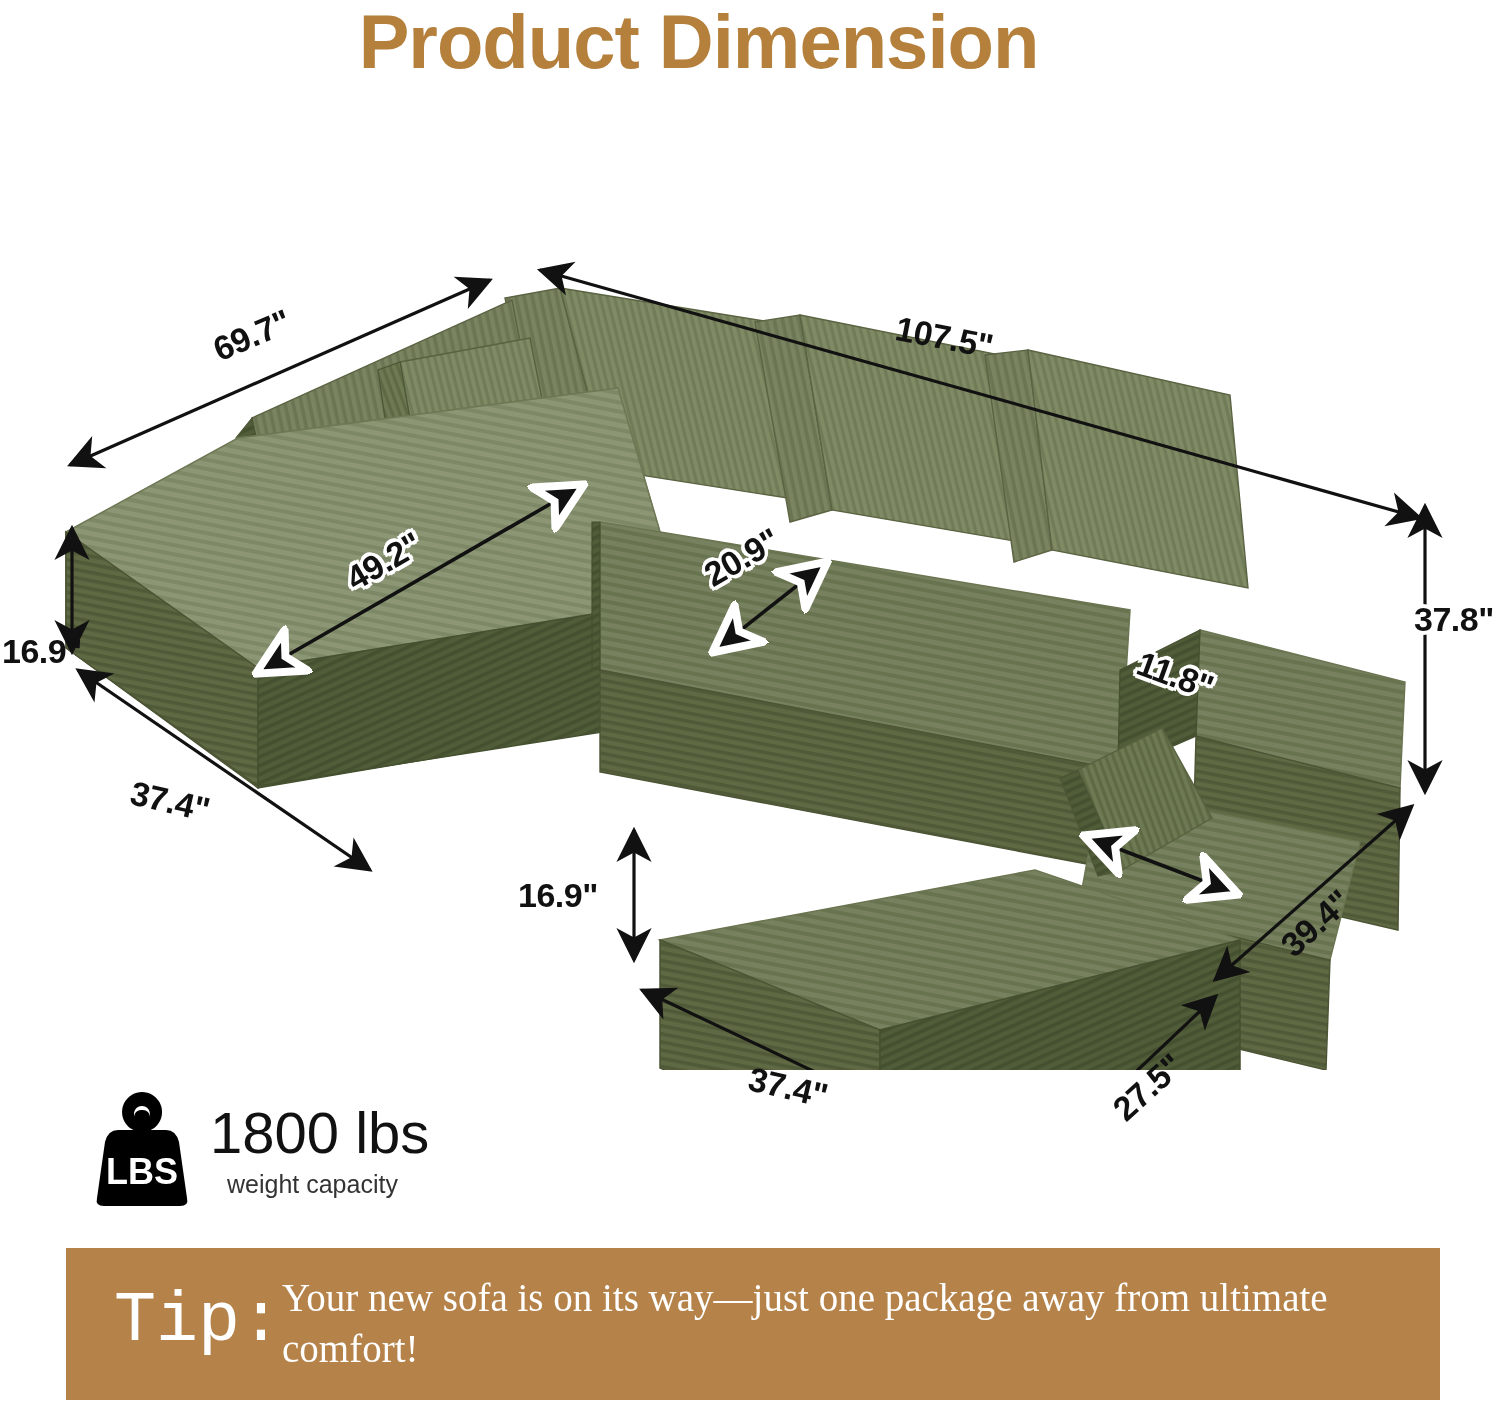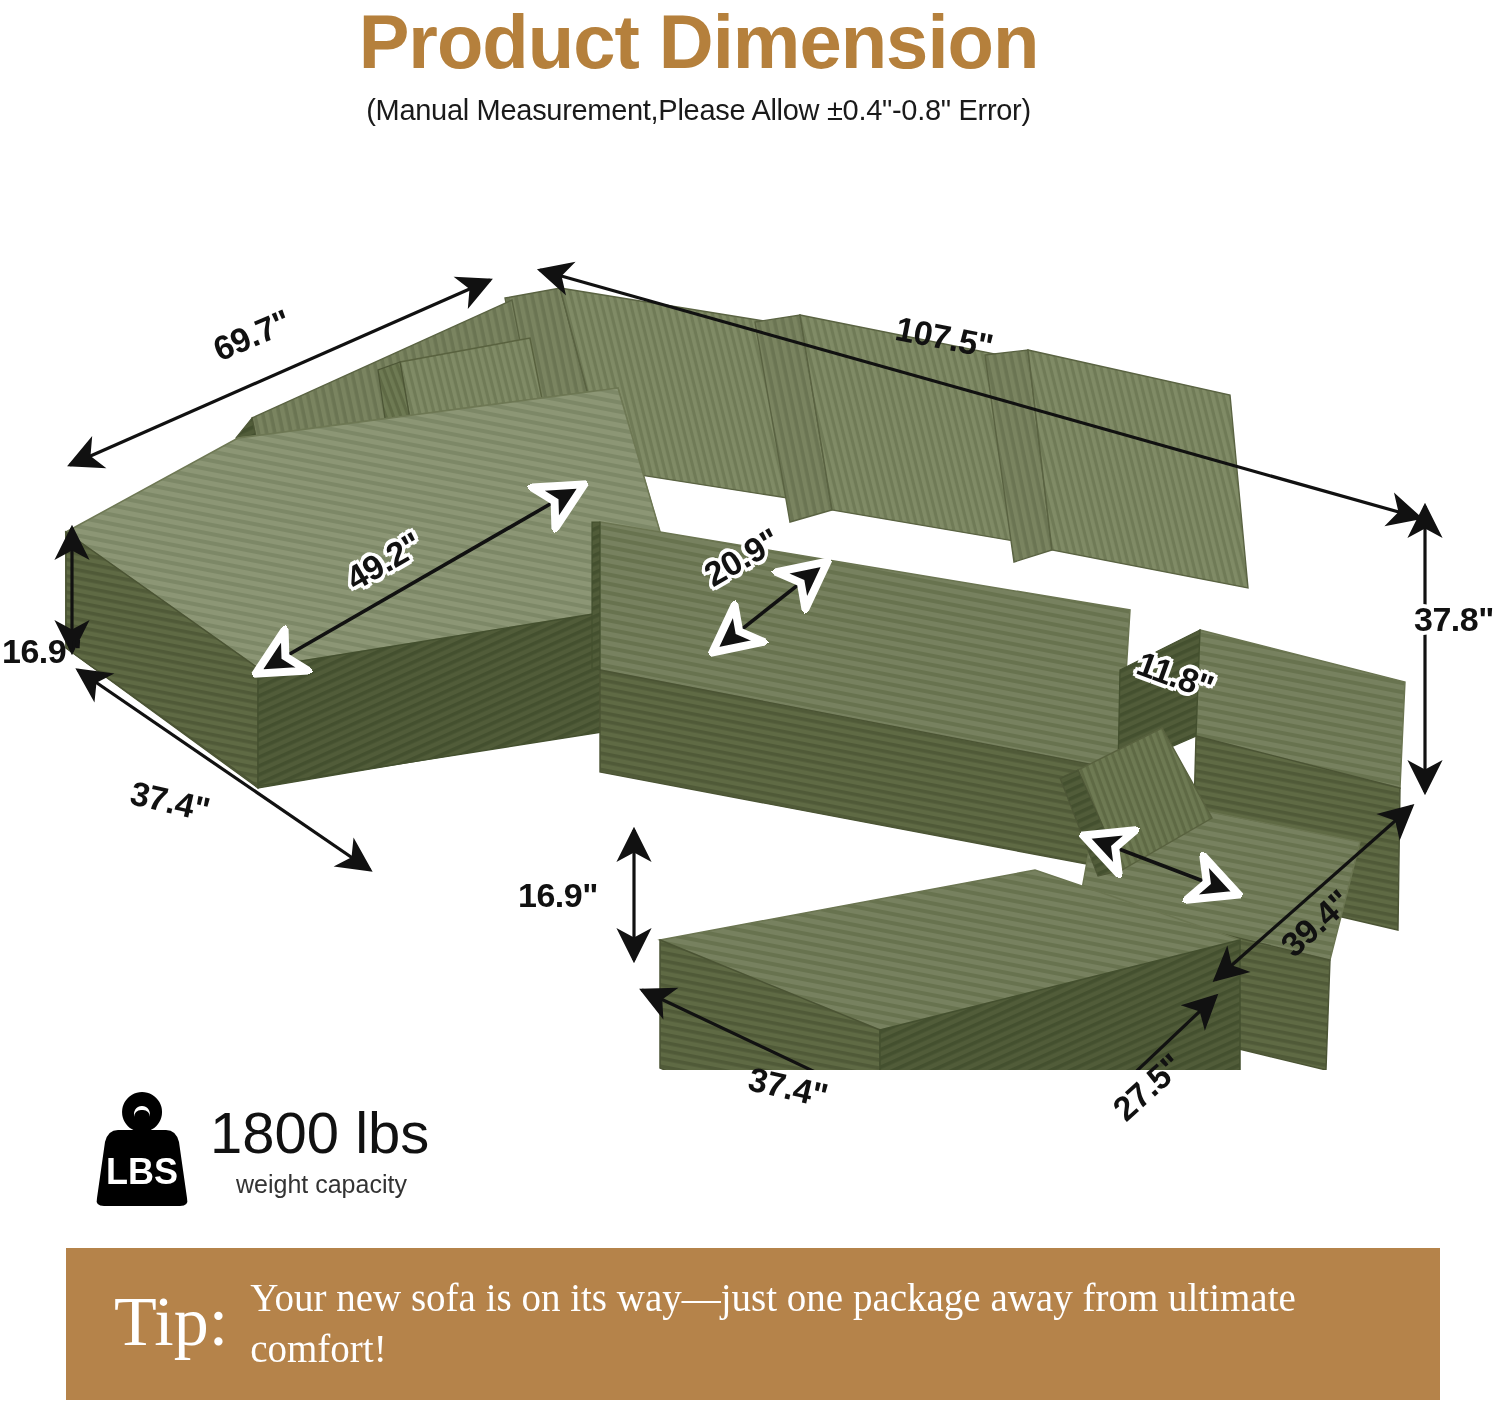--- a/index.html
+++ b/index.html
@@ -46,45 +46,44 @@
       3px 0 0 #fff, -3px 0 0 #fff, 0 3px 0 #fff, 0 -3px 0 #fff,
       2px 2px 0 #fff, -2px 2px 0 #fff, 2px -2px 0 #fff, -2px -2px 0 #fff,
       4px 0 0 #fff, -4px 0 0 #fff, 0 4px 0 #fff, 0 -4px 0 #fff;
   }
 
   
   #weight-badge { position: absolute; left: 88px; top: 1088px; display: flex; align-items: flex-start; }
   #weight-icon { width: 108px; height: 120px; flex: 0 0 auto; }
   #weight-text { margin-left: 14px; padding-top: 16px; }
   #weight-value { font-size: 58px; color: #111; font-family: "Liberation Sans", sans-serif; line-height: 1; }
-  #weight-caption { font-size: 25px; color: #333; margin-top: 8px; margin-left: 26px; font-family: "Liberation Sans", sans-serif; }
+  #weight-caption { font-size: 25px; color: #333; margin-top: 8px; margin-left: 17px; font-family: "Liberation Sans", sans-serif; }
 
   
   #tip-banner {
     position: absolute; left: 66px; top: 1248px;
     width: 1374px; height: 152px;
     background: #b5834a;
     display: flex; align-items: center; padding-left: 48px;
   }
   #tip-label {
     font-size: 70px; color: #ffffff; font-weight: normal;
-    font-family: Liberation Serif, serif; line-height: 1;
-    flex: 0 0 auto; margin-right: 22px; margin-top: -4px;
+    font-family: Liberation Mono, monospace; line-height: 1;
+    flex: 0 0 auto; margin-top: -4px;
   }
   #tip-text {
     font-size: 39px; color: #ffffff; line-height: 1.3;
     font-family: Liberation Serif, serif; max-width: 1140px;
   }
 </style>
 </head>
 <body>
 
 <div id="header">
   <div id="title">Product Dimension</div>
-  <div id="subtitle">(Manual Measurement,Please Allow ±0.4"-0.8" Error)</div>
 </div>
 
 <div id="stage">
 
   <svg width="1500" height="900" viewBox="0 0 1500 900">
     <defs>
 
       <pattern id="ribTopL" width="9" height="9" patternUnits="userSpaceOnUse" patternTransform="rotate(11)">
         <rect width="9" height="9" fill="#8c9675"></rect>
         <rect width="9" height="4" fill="#7d8867"></rect>

